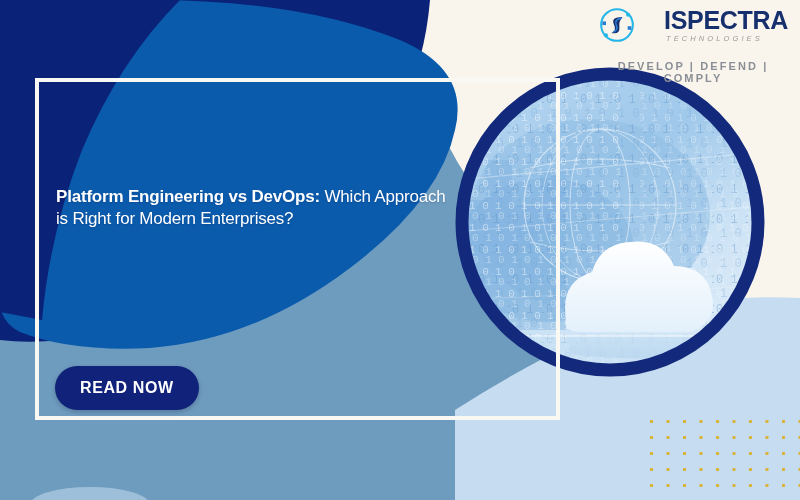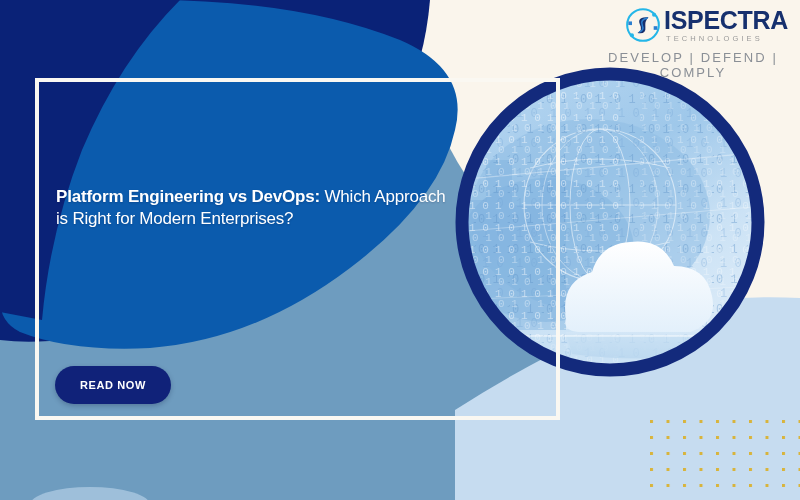--- a/index.html
+++ b/index.html
@@ -39,21 +39,21 @@
   .logo-block {
     position: absolute;
     right: 12px;
     top: 6px;
     width: 190px;
     text-align: center;
   }
   .logo-row {
     display: flex;
     align-items: center;
-    justify-content: flex-end;
+    justify-content: space-between;
     gap: 2px;
   }
   .logo-mark {
     width: 38px;
     height: 38px;
     flex: 0 0 38px;
   }
   .logo-words {
     display: flex;
     flex-direction: column;
@@ -65,25 +65,26 @@
     font-weight: bold;
     color: #16306E;
     letter-spacing: -0.3px;
   }
   .logo-sub {
     font-size: 7.5px;
     letter-spacing: 3.1px;
     color: #9A9A9A;
     margin-top: 2px;
     margin-left: 2px;
+    font-style: italic;
   }
   .logo-tagline {
-    margin-top: 6px;
-    font-size: 13px;
-    font-weight: normal;
+    margin-top: 16px;
+    font-size: 11px;
+    font-weight: bold;
     letter-spacing: 2.1px;
     color: #8A8F96;
   }
 
   
   .headline {
     position: absolute;
     left: 56px;
     top: 186px;
     width: 390px;
@@ -104,21 +105,21 @@
   .cta {
     position: absolute;
     left: 55px;
     top: 366px;
     padding: 13px 25px;
     background: #102279;
     color: #FFFFFF;
     border: none;
     border-radius: 30px;
     font-family: "Liberation Sans", sans-serif;
-    font-size: 11px;
+    font-size: 16px;
     font-weight: bold;
     letter-spacing: 0.6px;
     cursor: pointer;
     box-shadow: 0 2px 5px rgba(10,20,60,0.25);
   }
 
   
   .dots {
     position: absolute;
     right: 0;

